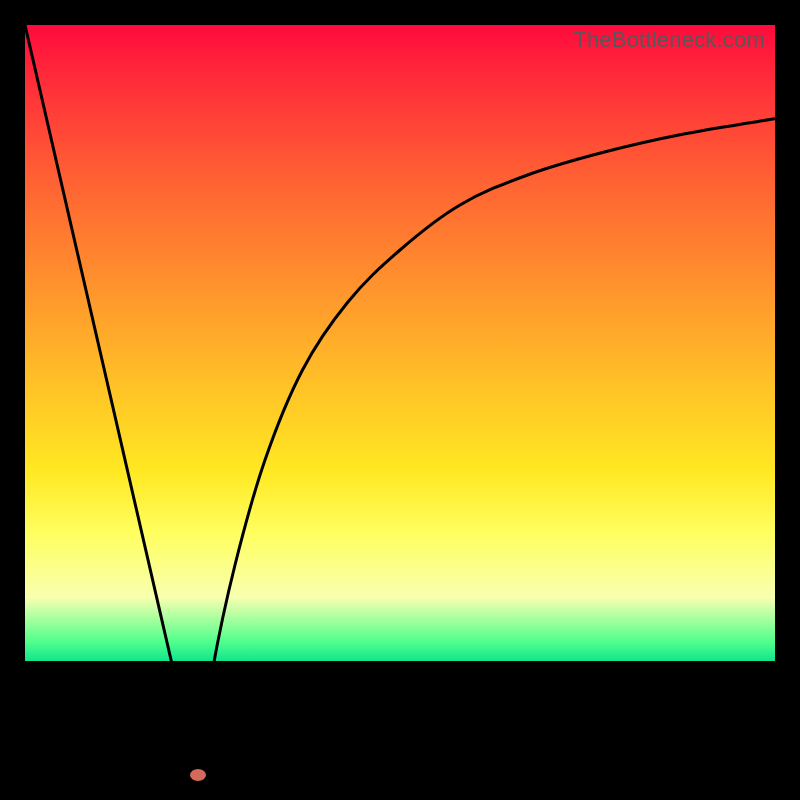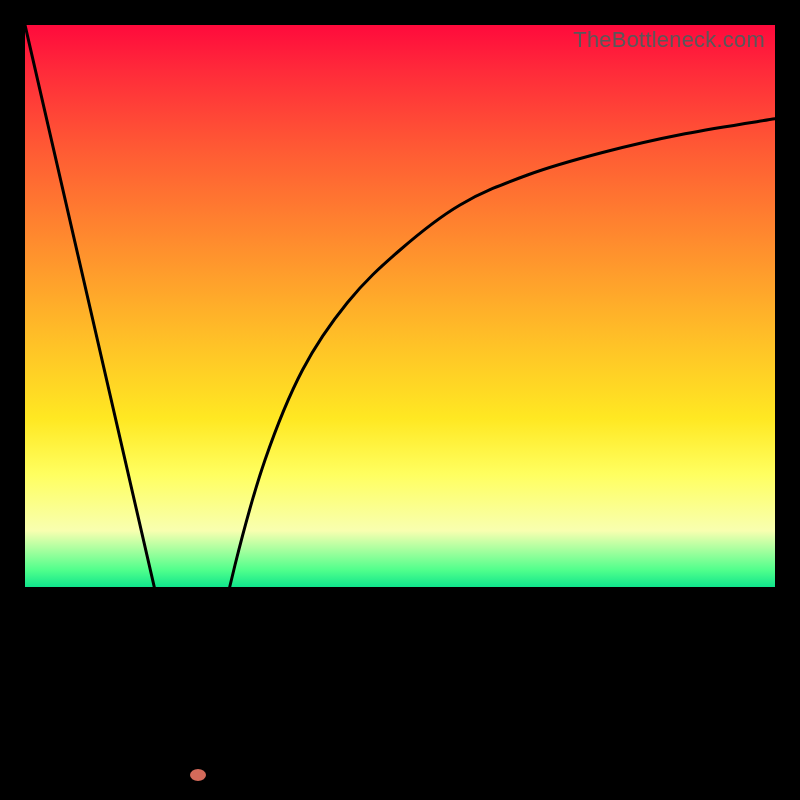--- a/index.html
+++ b/index.html
@@ -2,21 +2,21 @@
 <html><head>
 <meta charset="utf-8">
 <style>
   * { margin: 0; padding: 0; box-sizing: border-box; }
   html, body { width: 800px; height: 800px; background: #000; overflow: hidden; }
   .frame {
     position: absolute;
     left: 25px;
     top: 25px;
     width: 750px;
-    height: 562px;
+    height: 636px;
     background: linear-gradient(to bottom,
       #ff0a3c 0%,
       #ff2a3a 8%,
       #ff5a34 22%,
       #ff8a2e 38%,
       #ffba28 54%,
       #ffe822 70%,
       #ffff60 80%,
       #f8ffb0 90%,
       #50ff8c 97%,

